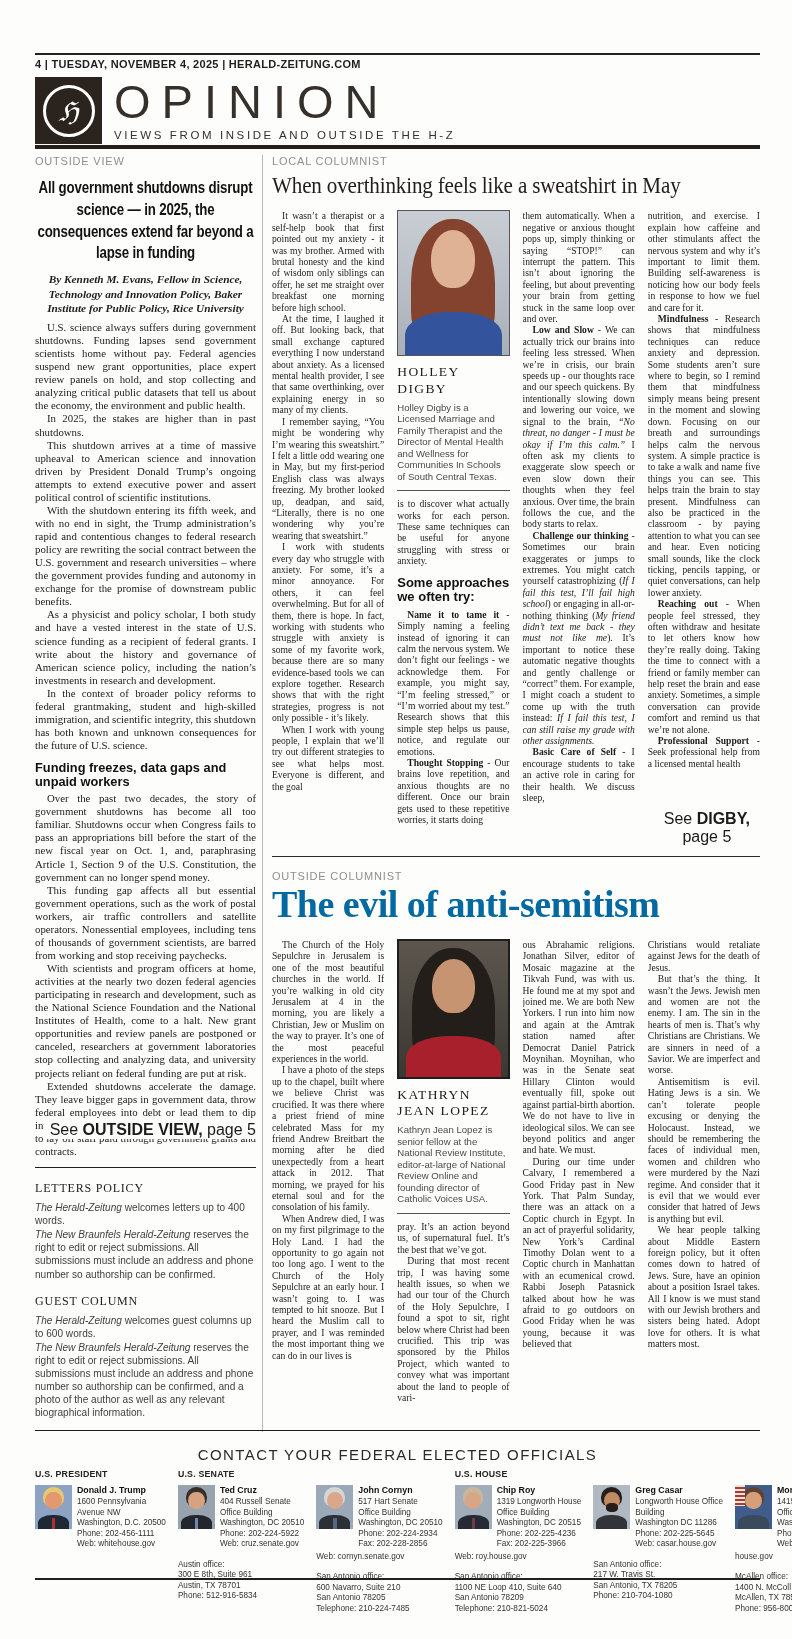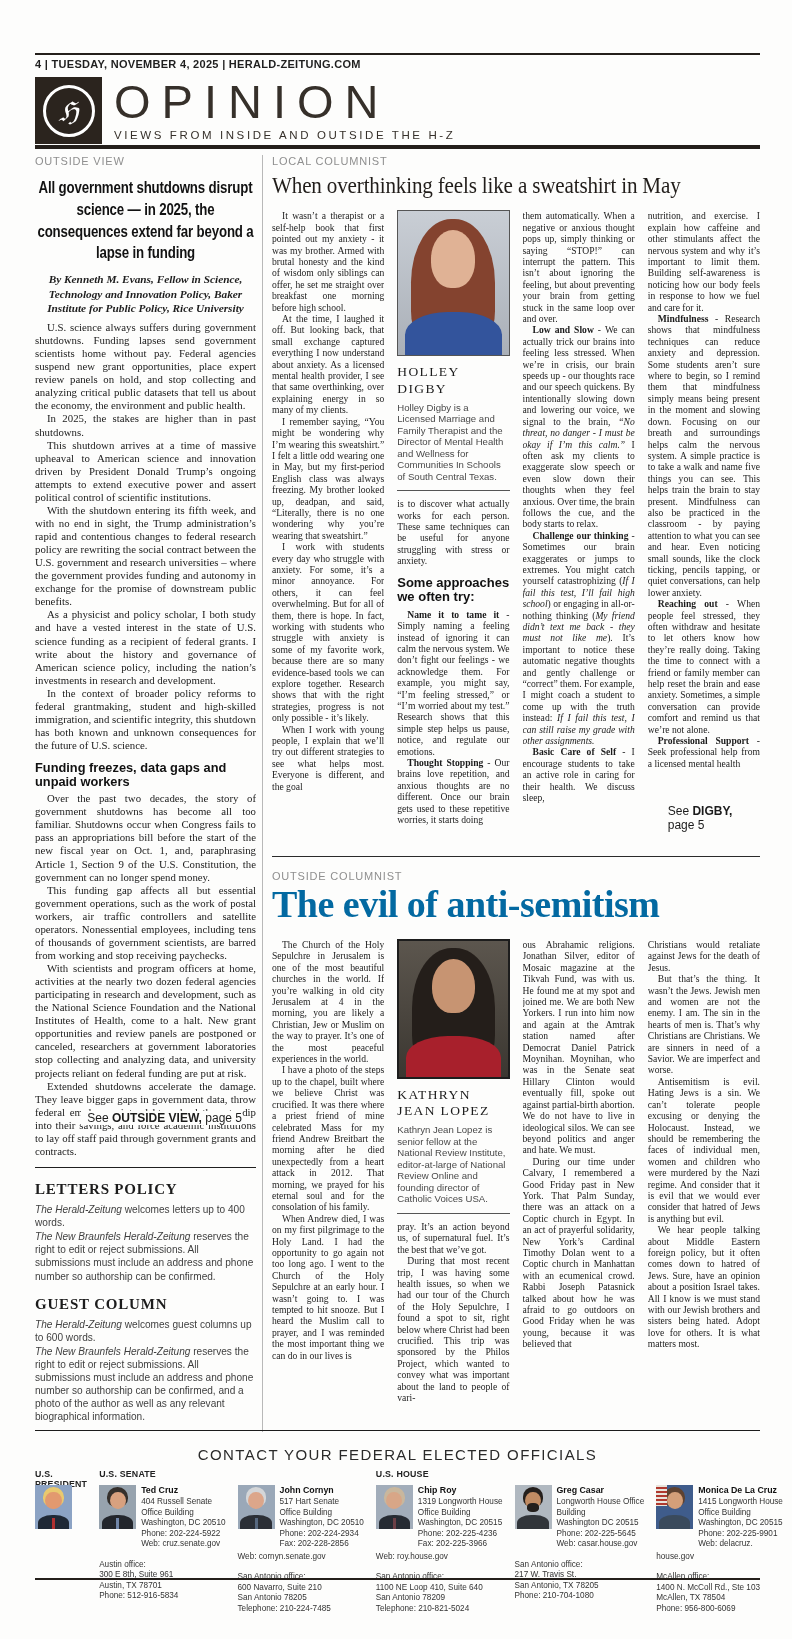--- a/index.html
+++ b/index.html
@@ -26,24 +26,24 @@
   .cond-sm{display:block;transform:scaleX(.88);transform-origin:0 0;width:113.6%;}
   
   #left-col{position:absolute;left:35px;top:155px;width:221px;height:1277px;overflow:hidden;}
   .left-article{position:relative;height:1012px;overflow:hidden;}
   .left-headline{font-family:"Liberation Sans",sans-serif;font-weight:bold;font-size:17px;line-height:1.28;
                  text-align:center;color:#121212;margin:10px 0 8px;letter-spacing:-.2px;}
   .byline{font:bold italic 11.3px/1.3 "Liberation Serif",serif;text-align:center;margin:0 0 5px;}
   .left-article .para{font-size:10.8px;line-height:1.21;text-align:justify;text-indent:12px;margin:0;color:#1b1b1b;}
   .left-article .sub{font-family:"Liberation Sans",sans-serif;font-weight:bold;font-size:12.8px;
                      line-height:1.1;margin:9px 0 3px;color:#111;}
-  .see{font-family:"Liberation Sans",sans-serif;font-size:12px;color:#1b1b1b;text-align:left;margin:14px;}
+  .see{font-family:"Liberation Sans",sans-serif;font-size:16px;color:#1b1b1b;text-align:center;margin:0;}
   .abs-see{position:absolute;right:0;bottom:28px;background:#fdfdfc;padding-left:6px;}
   .left-rule{border-top:1.5px solid #1f1f1f;margin:0 0 4px;}
-  .policy h3{font-family:"Liberation Serif",serif;font-weight:700;font-size:15px;letter-spacing:.8px;
+  .policy h3{font-family:"Liberation Serif",serif;font-weight:400;font-size:12px;letter-spacing:.8px;
              margin:13px 0 5px;color:#1c1c1c;}
   .para.policy{font-family:"Liberation Sans",sans-serif;font-size:10.1px;line-height:1.3;color:#3f3f3f;
                text-align:left;text-indent:0;margin:0 0 1px;}
   
   #divider{position:absolute;left:262px;top:155px;width:1px;height:1277px;background:#b8b8b8;}
   
   #digby{position:absolute;left:272px;top:155px;width:488px;}
   #lopez{position:absolute;left:272px;top:870px;width:488px;}
   .digby-headline{font-family:"Liberation Serif",serif;font-weight:400;font-size:24px;line-height:1.1;
                   color:#211d1a;margin:5px 0 12px;letter-spacing:-.2px;white-space:nowrap;}
@@ -255,20 +255,28 @@
     <div id="officials-cards" class="off-grid">
         <div class="off-card">
           <div class="off-group">U.S. PRESIDENT</div>
           <div class="off-row">
             <div class="avatar" style="--bg: #8ca3c4; --hair: #e9c96f; --skin: #e2996f; --suit: #1f2835; --tie: #b03030;">
               <div class="a-hair"></div>
               <div class="a-face"></div>
               <div class="a-suit"></div>
               <div class="a-tie"></div>
             </div>
+            <div class="off-info">
+              <div class="off-name">Donald J. Trump</div>
+              <div>1600 Pennsylvania</div>
+              <div>Avenue NW</div>
+              <div>Washington, D.C. 20500</div>
+              <div>Phone: 202-456-1111</div>
+              <div>Web: whitehouse.gov</div>
+            </div>
           </div>
         </div>
         <div class="off-card">
           <div class="off-group">U.S. SENATE</div>
           <div class="off-row">
             <div class="avatar" style="--bg: #97a3ae; --hair: #35302c; --skin: #d8a17f; --suit: #23262c; --tie: #7186a8;">
               <div class="a-hair"></div>
               <div class="a-face"></div>
               <div class="a-suit"></div>
               <div class="a-tie"></div>
@@ -351,21 +359,21 @@
             <div class="avatar" style="--bg: #b0b8c0; --hair: #241f1c; --skin: #c08b63; --suit: #31353a;">
               <div class="a-hair"></div>
               <div class="a-face"></div>
               <div class="a-suit"></div>
               <div class="a-beard"></div>
             </div>
             <div class="off-info">
               <div class="off-name">Greg Casar</div>
               <div>Longworth House Office</div>
               <div>Building</div>
-              <div>Washington DC 20515</div>
+              <div>Washington DC 11286</div>
               <div>Phone: 202-225-5645</div>
               <div>Web: casar.house.gov</div>
             </div>
           </div>
           <div class="off-office">
             <div>San Antonio office:</div>
             <div>217 W. Travis St.</div>
             <div>San Antonio, TX 78205</div>
             <div>Phone: 210-704-1080</div>
           </div>

